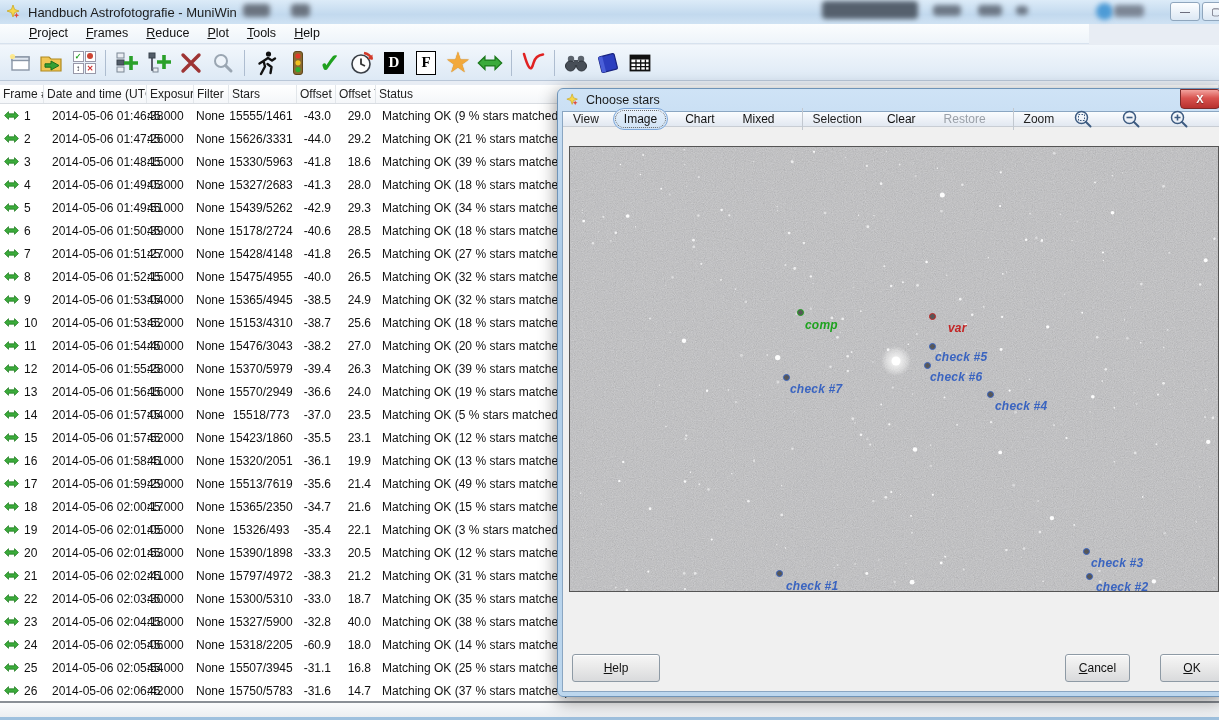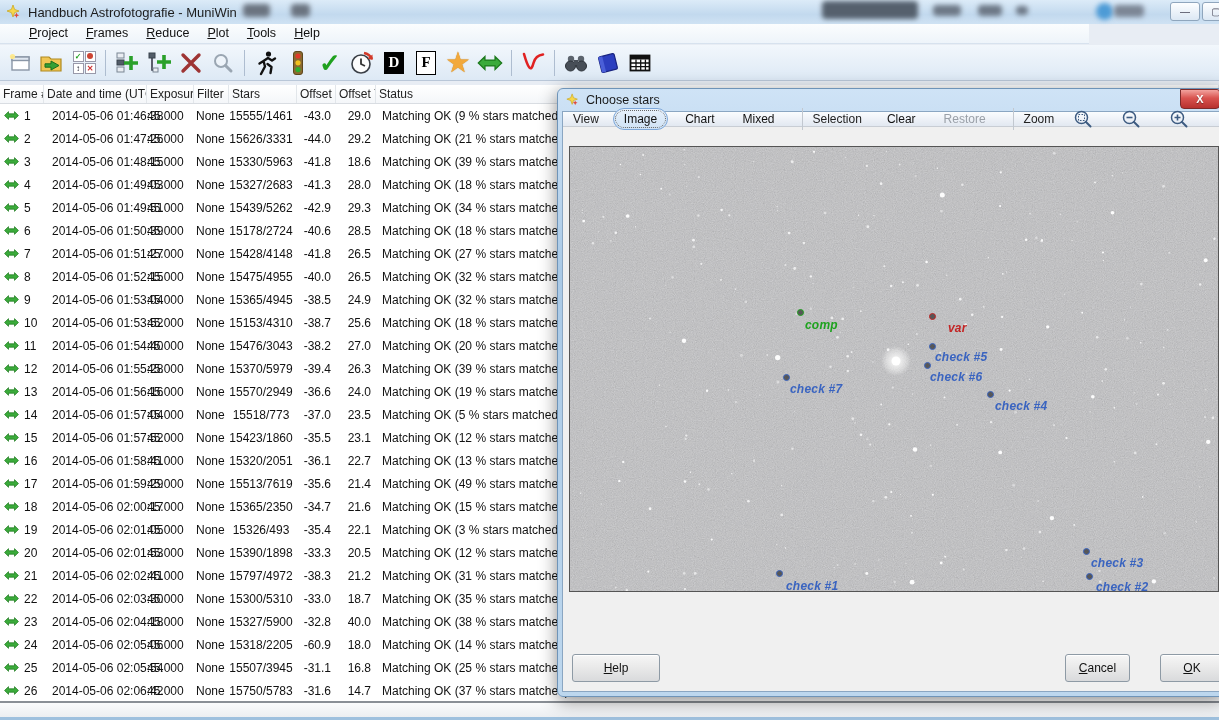--- a/index.html
+++ b/index.html
@@ -505,21 +505,21 @@
           <svg width="15" height="11" viewBox="0 0 14 10">
             <path d="M0.5 5 L4.2 1.4 L4.2 3.4 L9.8 3.4 L9.8 1.4 L13.5 5 L9.8 8.6 L9.8 6.6 L4.2 6.6 L4.2 8.6 Z" fill="#3bab3b" stroke="#1d7a1d" stroke-width="0.7"></path>
           </svg>
           <span>16</span>
         </div>
         <div class="td c-date">2014-05-06 01:58:41</div>
         <div class="td c-exp">45.000</div>
         <div class="td c-filter">None</div>
         <div class="td c-stars">15320/2051</div>
         <div class="td c-ox">-36.1</div>
-        <div class="td c-oy">22.7</div>
+        <div class="td c-oy">19.9</div>
         <div class="td c-status">Matching OK (13 % stars matched)</div>
       </div>
       <div class="trow">
         <div class="td c-frame">
           <svg width="15" height="11" viewBox="0 0 14 10">
             <path d="M0.5 5 L4.2 1.4 L4.2 3.4 L9.8 3.4 L9.8 1.4 L13.5 5 L9.8 8.6 L9.8 6.6 L4.2 6.6 L4.2 8.6 Z" fill="#3bab3b" stroke="#1d7a1d" stroke-width="0.7"></path>
           </svg>
           <span>17</span>
         </div>
         <div class="td c-date">2014-05-06 01:59:29</div>

